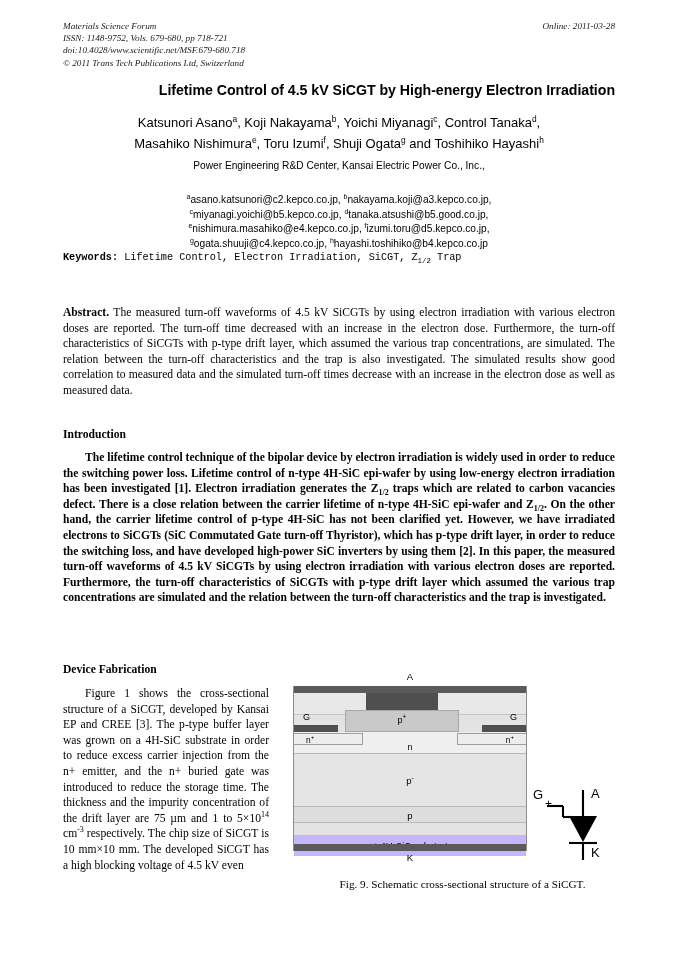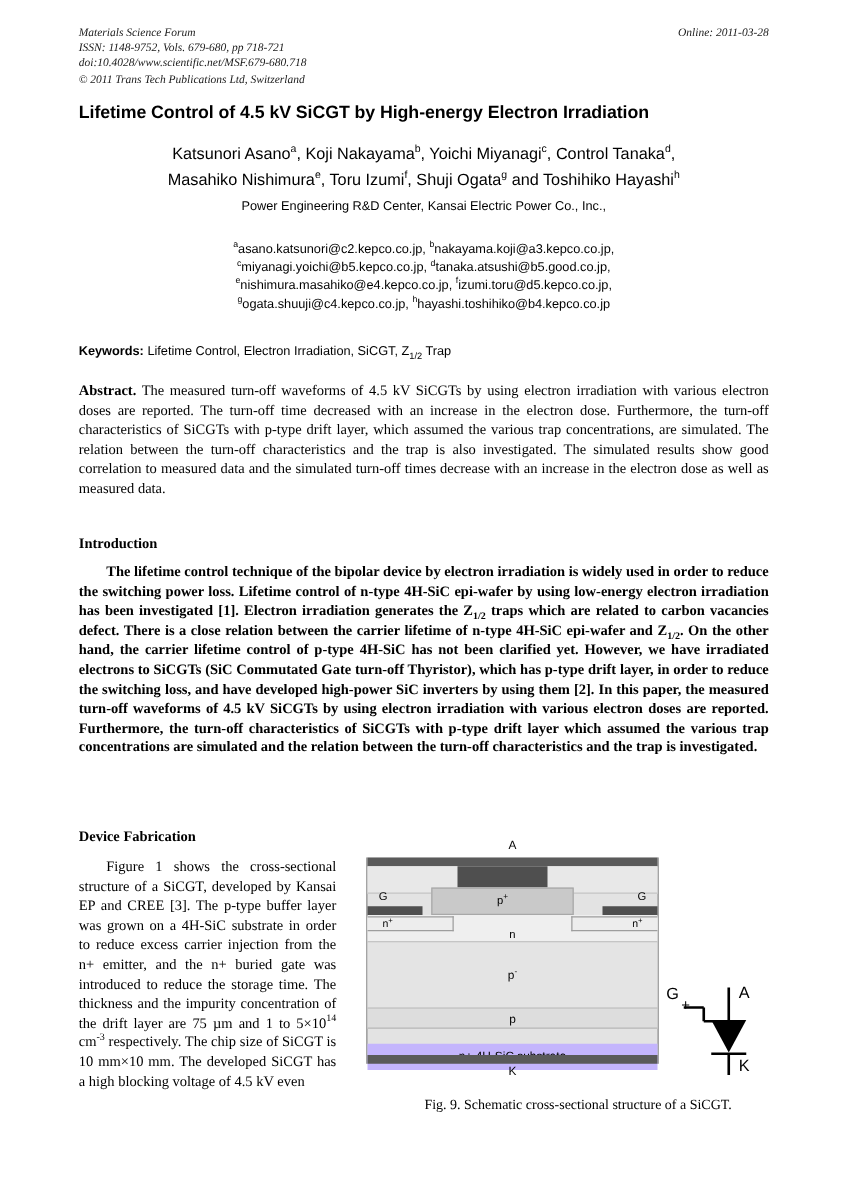--- a/index.html
+++ b/index.html
@@ -38,21 +38,21 @@
     right: 0;
     top: 0;
   }
 
   
   .paper-title {
     position: absolute;
     left: 63px;
     top: 82px;
     width: 552px;
-    text-align: left;
+    text-align: right;
     font-family: "Liberation Sans", sans-serif;
     font-weight: bold;
     font-size: 14.2px;
     letter-spacing: -0.05px;
   }
 
   
   .authors {
     position: absolute;
     left: 63px;
@@ -87,23 +87,23 @@
     font-family: "Liberation Sans", sans-serif;
     font-size: 10.2px;
     line-height: 14.5px;
   }
   .emails sup { font-size: 7px; vertical-align: super; line-height: 0; }
 
   
   .keywords {
     position: absolute;
     left: 63px;
-    top: 276px;
-    width: 552px;
-    font-family: Liberation Sans, sans-serif;
+    top: 252px;
+    width: 552px;
+    font-family: Liberation Mono, monospace;
     font-size: 10.2px;
   }
   .keywords .kw-label { font-weight: bold; }
   .keywords sub { font-size: 7.4px; vertical-align: sub; line-height: 0; }
 
   
   .abstract {
     position: absolute;
     left: 63px;
     top: 305px;

